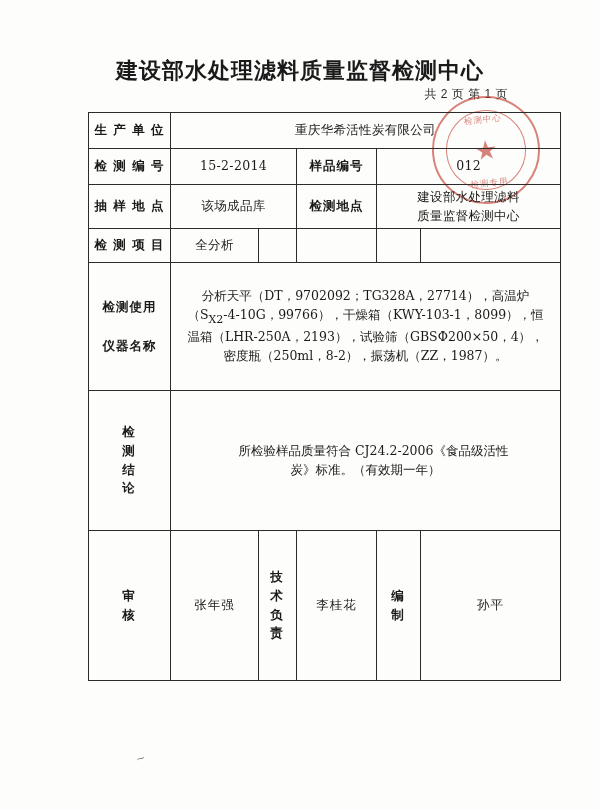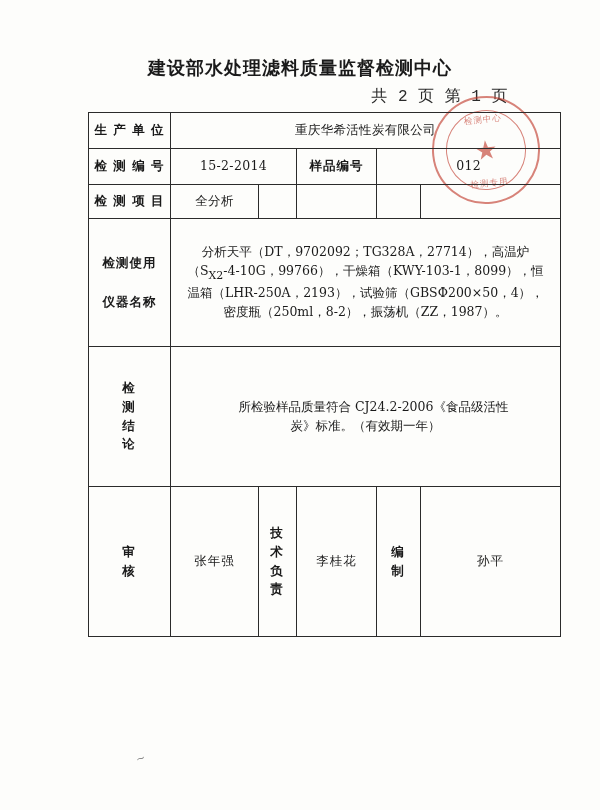--- a/index.html
+++ b/index.html
@@ -21,31 +21,31 @@
     width: 600px;
     height: 810px;
     background: #fdfdfb;
   }
   
   .doc-title {
     position: absolute;
     left: 0; top: 56px;
     width: 600px;
     text-align: center;
-    font-size: 18px;
+    font-size: 22px;
     font-weight: bold;
     letter-spacing: 1px;
     font-family: "DejaVu Serif", serif;
   }
   .page-count {
     position: absolute;
     right: 92px; top: 86px;
-    font-size: 16px;
+    font-size: 12px;
     letter-spacing: 0.5px;
-    font-family: Liberation Mono, monospace;
+    font-family: Liberation Sans, sans-serif;
     color: #2a2a2a;
   }
   
   .stamp {
     position: absolute;
     left: 432px; top: 96px;
     width: 104px; height: 104px;
     border: 2.5px solid #c0392b;
     border-radius: 50%;
     opacity: 0.62;
@@ -178,20 +178,29 @@
 
 
 
       <tr style="height:36px">
         <td class="lbl">检 测 编 号</td>
         <td class="hand" colspan="2">15-2-2014</td>
         <td class="lbl">样品编号</td>
         <td class="hand" colspan="2">012</td>
       </tr>
 
+      <tr style="height:44px">
+        <td class="lbl">抽 样 地 点</td>
+        <td class="hand" colspan="2">该场成品库</td>
+        <td class="lbl">检测地点</td>
+        <td class="hand two-line" colspan="2">
+          <div>建设部水处理滤料</div>
+          <div>质量监督检测中心</div>
+        </td>
+      </tr>
 
       <tr style="height:34px">
         <td class="lbl">检 测 项 目</td>
         <td class="hand">全分析</td>
         <td></td>
         <td></td>
         <td></td>
         <td></td>
       </tr>
 

